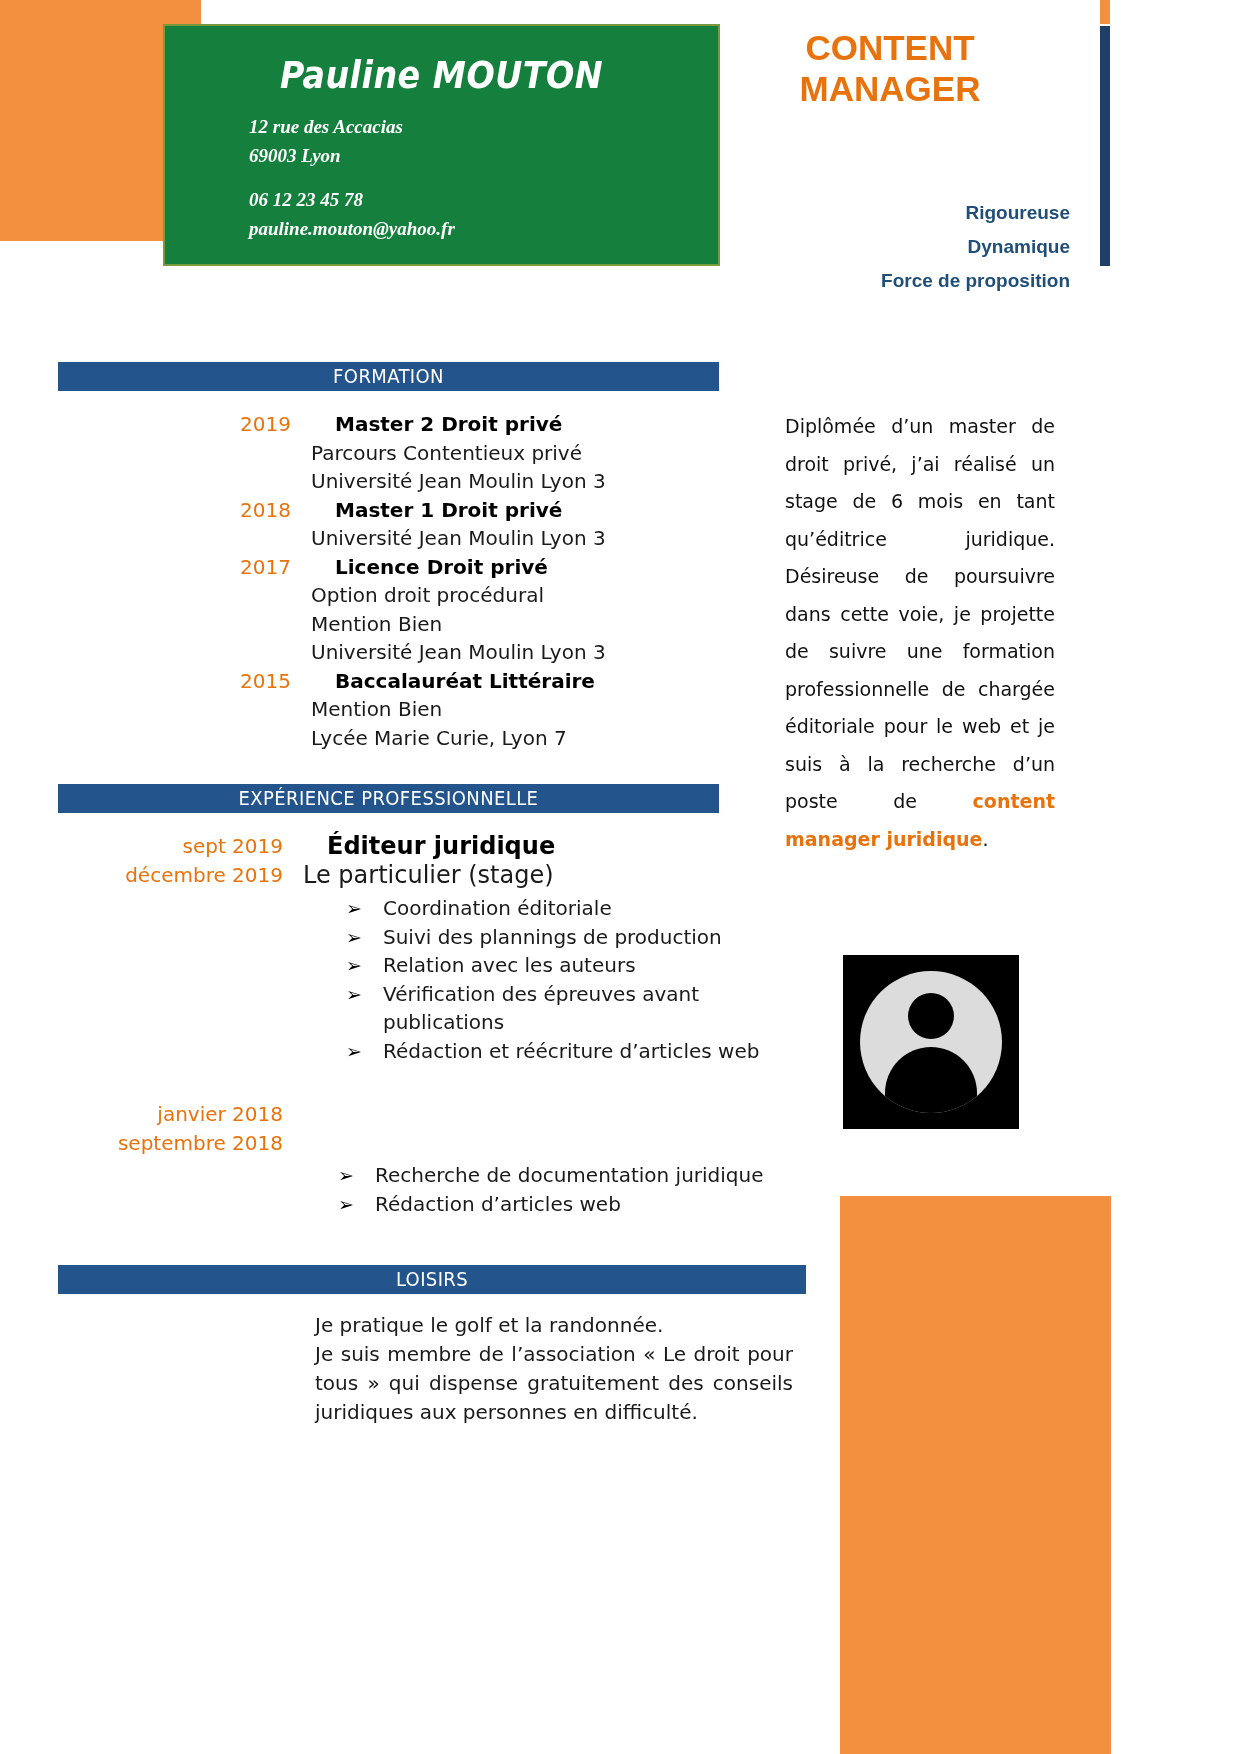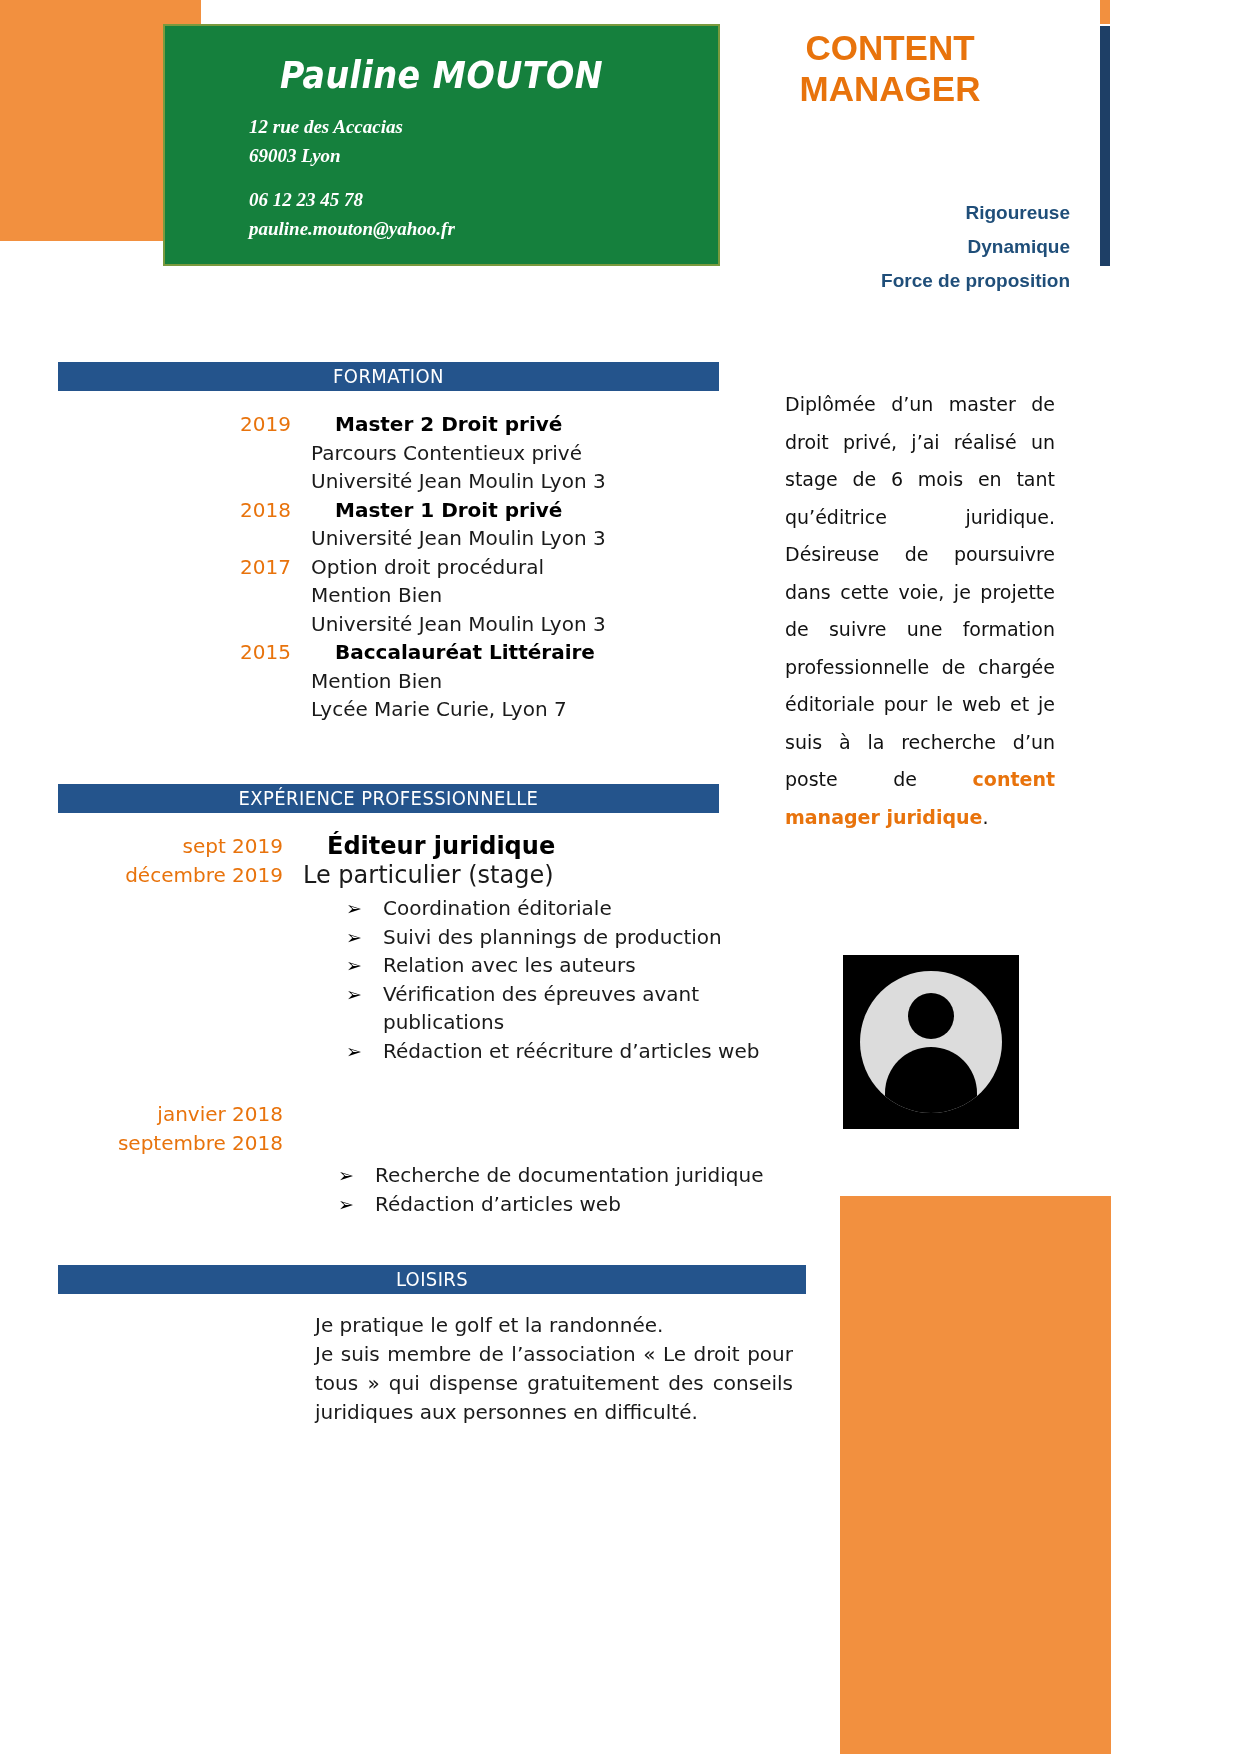--- a/index.html
+++ b/index.html
@@ -87,21 +87,21 @@
   .blist li .bullet{
     position:absolute;left:0;top:0;font-size:19px;color:#000;
     font-family:"DejaVu Sans", sans-serif;
   }
 
   .exp-block{margin-bottom:0;}
   .exp-gap{height:35px;}
 
   
   #profile{
-    left:785px;top:386px;width:270px;
+    left:785px;top:408px;width:270px;
     font-size:19px;line-height:37.5px;text-align:justify;
     color:#111;font-family:"DejaVu Sans", sans-serif;
   }
   #profile .hl{color:#E8730C;font-weight:bold;}
 
   
   #avatar{left:843px;top:955px;width:176px;height:174px;background:#000000;}
   #avatar .circle{
     position:absolute;left:17px;top:16px;width:142px;height:142px;
     border-radius:50%;background:#DCDCDC;overflow:hidden;
@@ -171,20 +171,21 @@
     <div class="row">
       <div class="date-col">2018</div>
       <div class="body-col">
         <div class="entry-title">Master 1 Droit privé</div>
         <div class="entry-sub">Université Jean Moulin Lyon 3</div>
       </div>
     </div>
     <div class="row">
       <div class="date-col">2017</div>
       <div class="body-col">
+        <div class="entry-title">Licence Droit privé</div>
         <div class="entry-sub">Option droit procédural</div>
         <div class="entry-sub">Mention Bien</div>
         <div class="entry-sub">Université  Jean Moulin Lyon 3</div>
       </div>
     </div>
     <div class="row">
       <div class="date-col">2015</div>
       <div class="body-col">
         <div class="entry-title">Baccalauréat Littéraire</div>
         <div class="entry-sub">Mention Bien</div>

